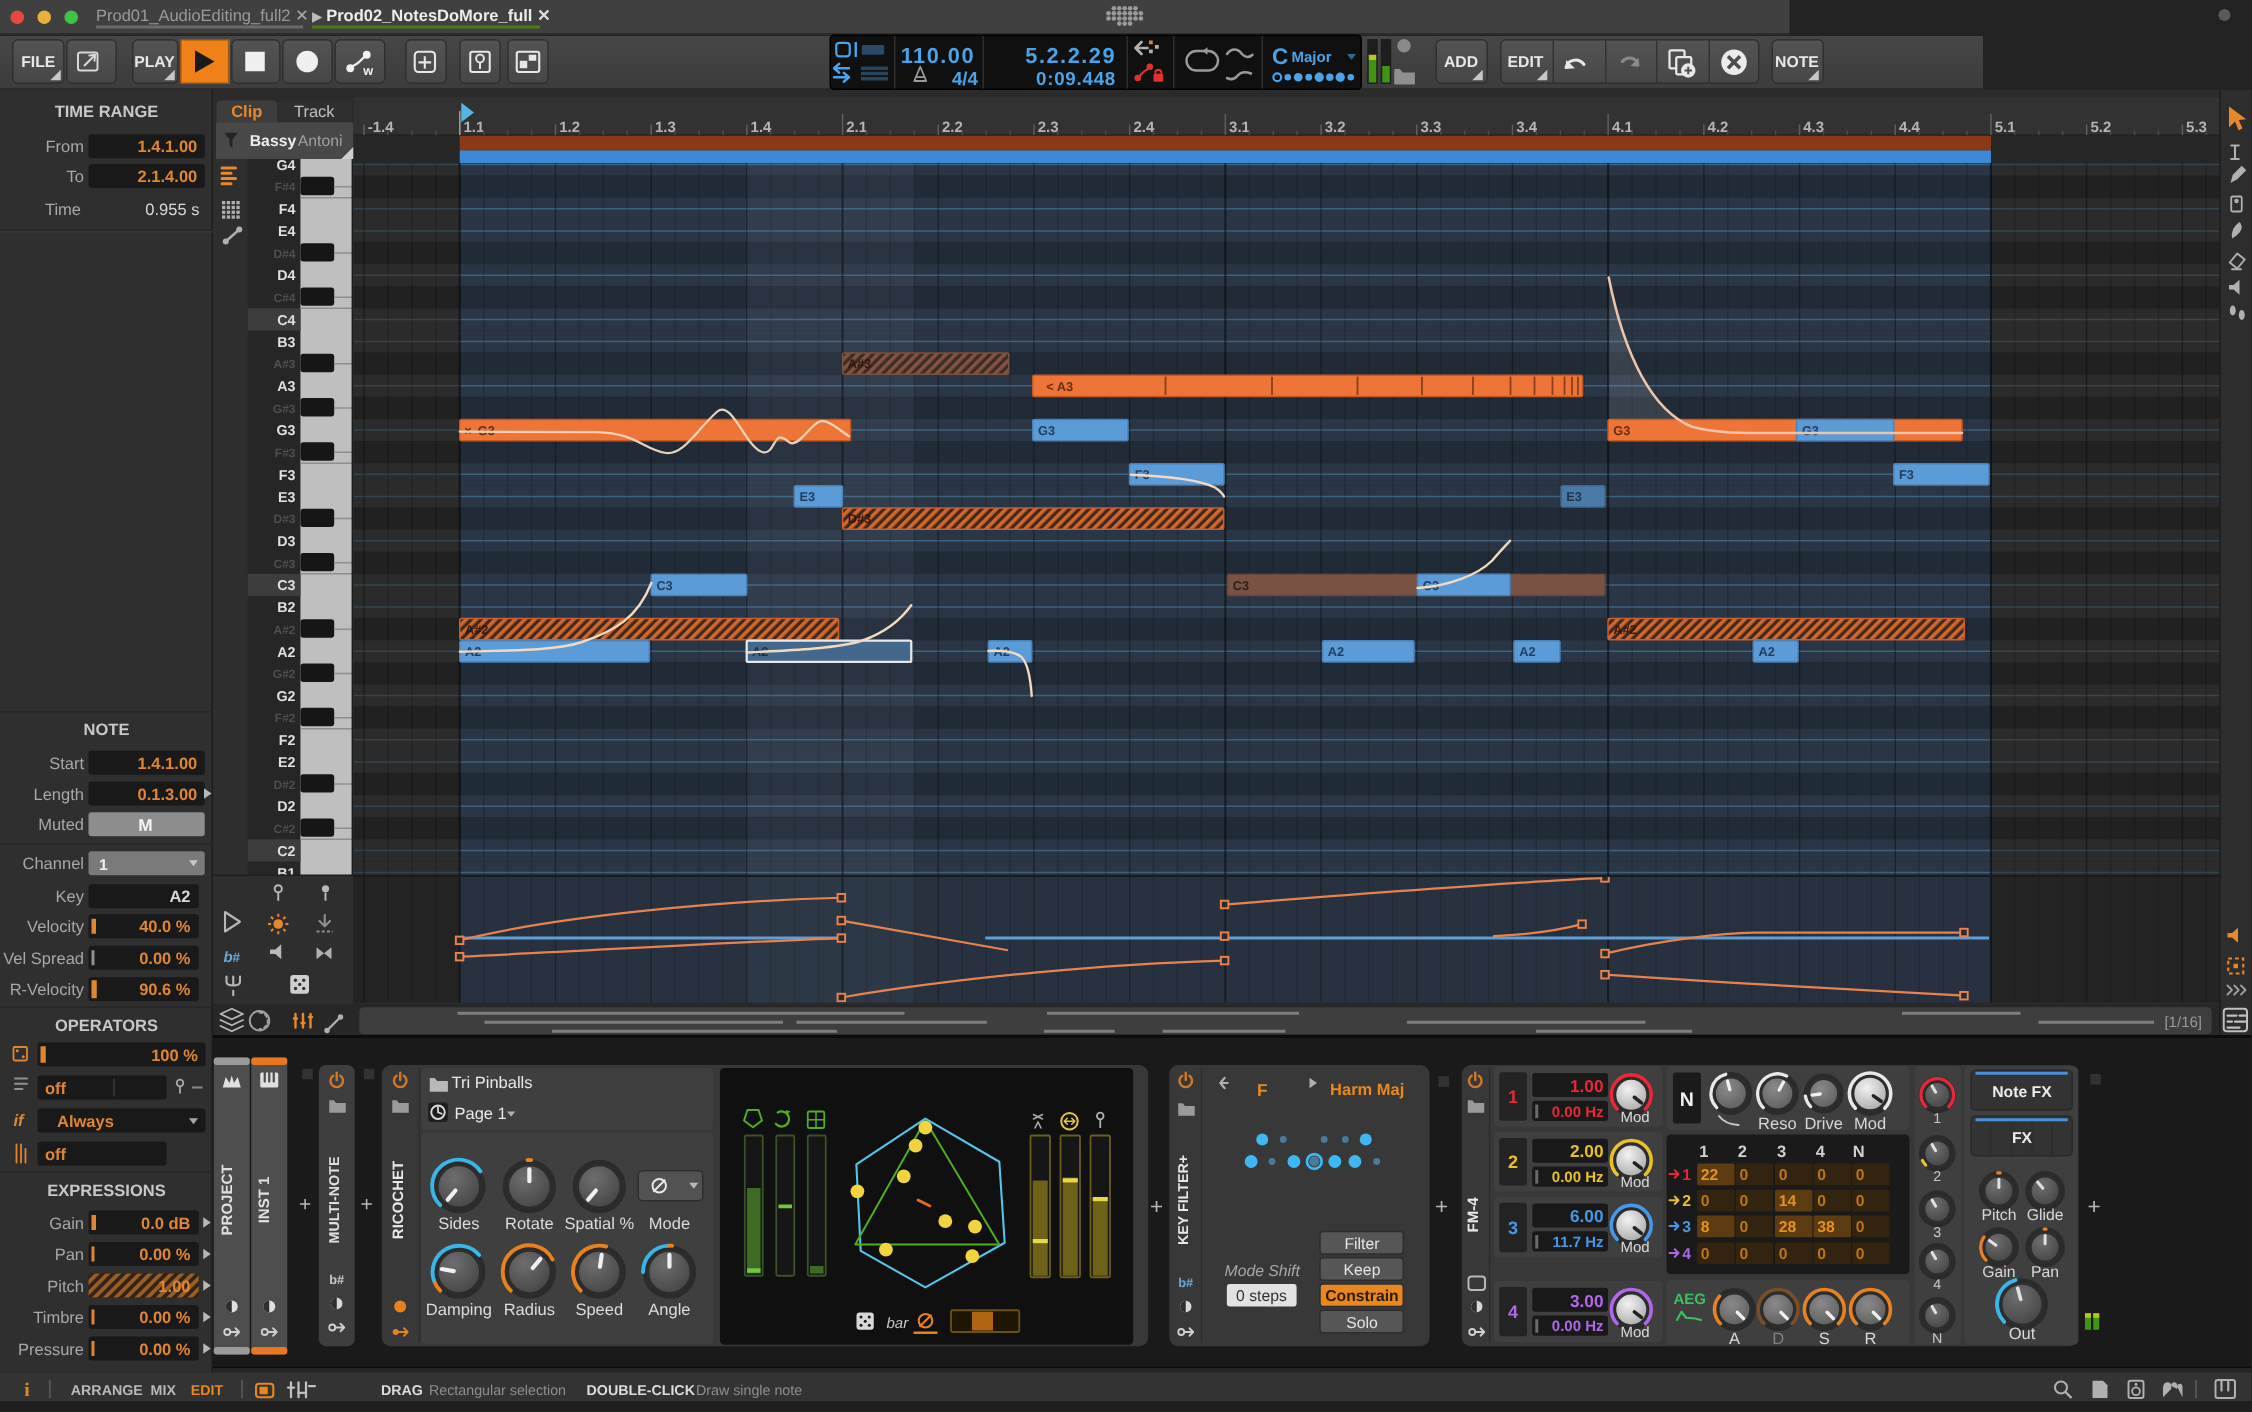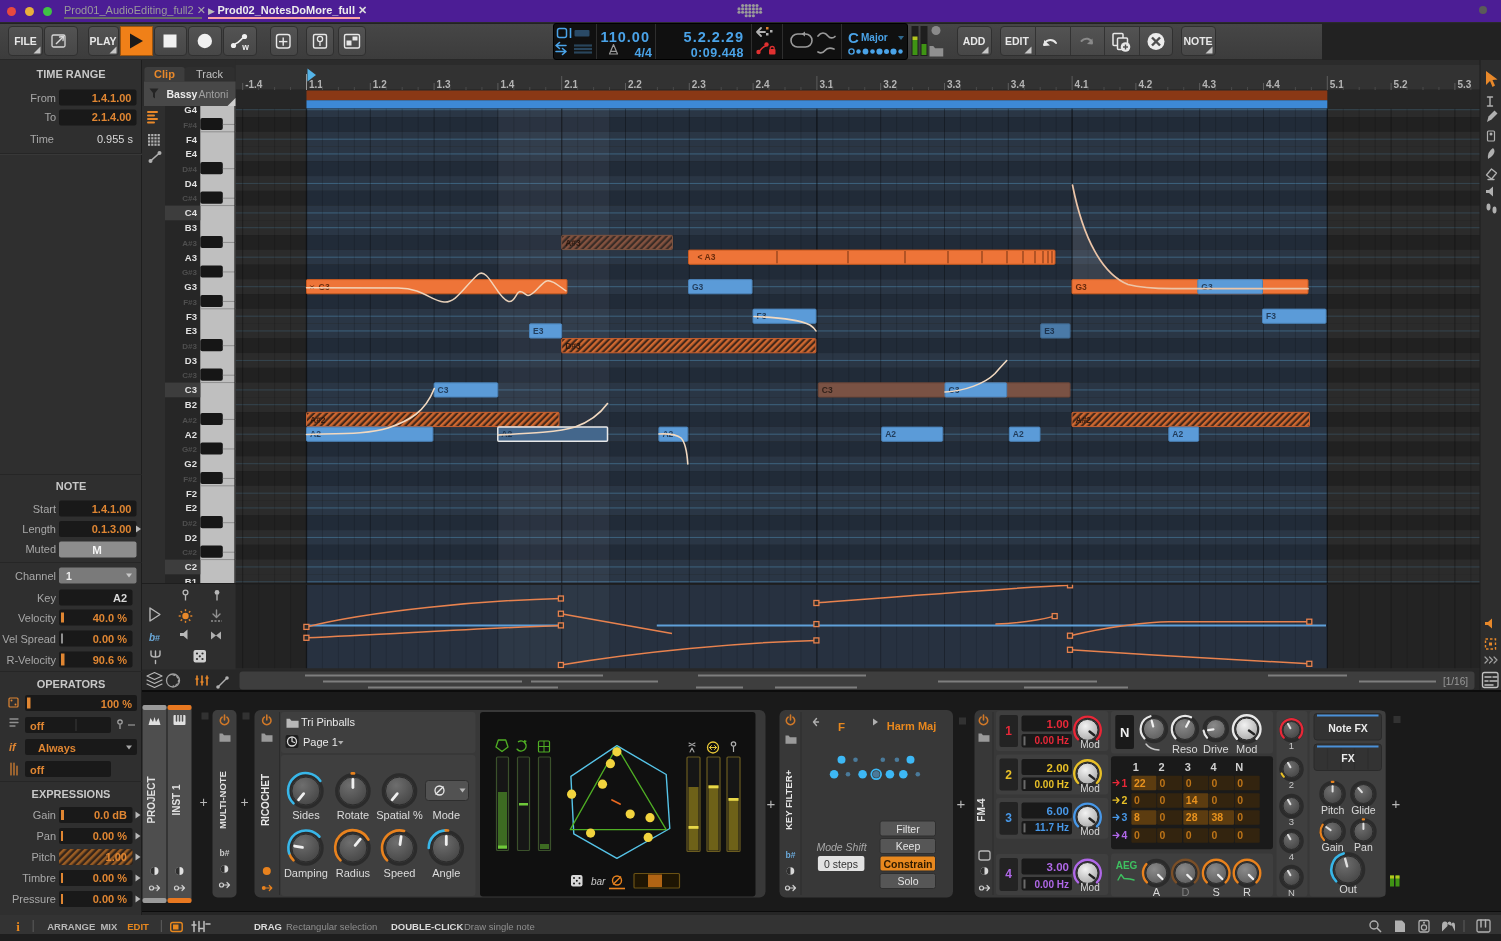--- a/index.html
+++ b/index.html
@@ -1,22 +1,22 @@
 <!DOCTYPE html>
 <html><head><meta charset="utf-8"><title>Bitwig</title><style>
 *{margin:0;padding:0;box-sizing:border-box}
 html,body{width:1501px;height:941px;overflow:hidden;background:#222;font-family:"Liberation Sans",sans-serif;}
 .a{position:absolute}
 </style></head><body>
-<div class="a" style="left:0;top:0;width:1501px;height:23px;background:#4c1d95;border-bottom:1px solid #2a2a2a">
+<div class="a" style="left:0;top:0;width:1193px;height:23px;background:#404040;border-bottom:1px solid #2a2a2a">
     <div class="a" style="left:7.0px;top:7px;width:9px;height:9px;border-radius:50%;background:#e8493f"></div>
     <div class="a" style="left:24.8px;top:7px;width:9px;height:9px;border-radius:50%;background:#e9b03c"></div>
     <div class="a" style="left:42.7px;top:7px;width:9px;height:9px;border-radius:50%;background:#3fc345"></div>
     <div class="a" style="left:64px;top:4px;width:138px;height:15px;border-bottom:2px solid #6a6a6a;color:#9a9a9a;font-size:11px;white-space:nowrap">Prod01_AudioEditing_full2  <span style="color:#aaa">✕</span></div>
-    <div class="a" style="left:208px;top:4px;width:152px;height:15px;border-bottom:2px solid #fca5a5;color:#ececec;font-size:11px;font-weight:bold;white-space:nowrap"><span style="color:#bbb;font-weight:normal;font-size:9px">▶ </span>Prod02_NotesDoMore_full <span style="color:#ddd">✕</span></div>
+    <div class="a" style="left:208px;top:4px;width:152px;height:15px;border-bottom:2px solid #4d7c0f;color:#ececec;font-size:11px;font-weight:bold;white-space:nowrap"><span style="color:#bbb;font-weight:normal;font-size:9px">▶ </span>Prod02_NotesDoMore_full <span style="color:#ddd">✕</span></div>
     <svg class="a" style="left:0;top:0" width="790" height="23">
       <circle cx="742.6" cy="5.5" r="1.55" fill="#9a9a9a"></circle>
       <circle cx="746.2" cy="5.5" r="1.55" fill="#9a9a9a"></circle>
       <circle cx="749.8" cy="5.5" r="1.55" fill="#9a9a9a"></circle>
       <circle cx="753.4" cy="5.5" r="1.55" fill="#9a9a9a"></circle>
       <circle cx="757" cy="5.5" r="1.55" fill="#9a9a9a"></circle>
       <circle cx="739" cy="8.9" r="1.55" fill="#9a9a9a"></circle>
       <circle cx="742.6" cy="8.9" r="1.55" fill="#9a9a9a"></circle>
       <circle cx="746.2" cy="8.9" r="1.55" fill="#9a9a9a"></circle>
       <circle cx="749.8" cy="8.9" r="1.55" fill="#9a9a9a"></circle>

